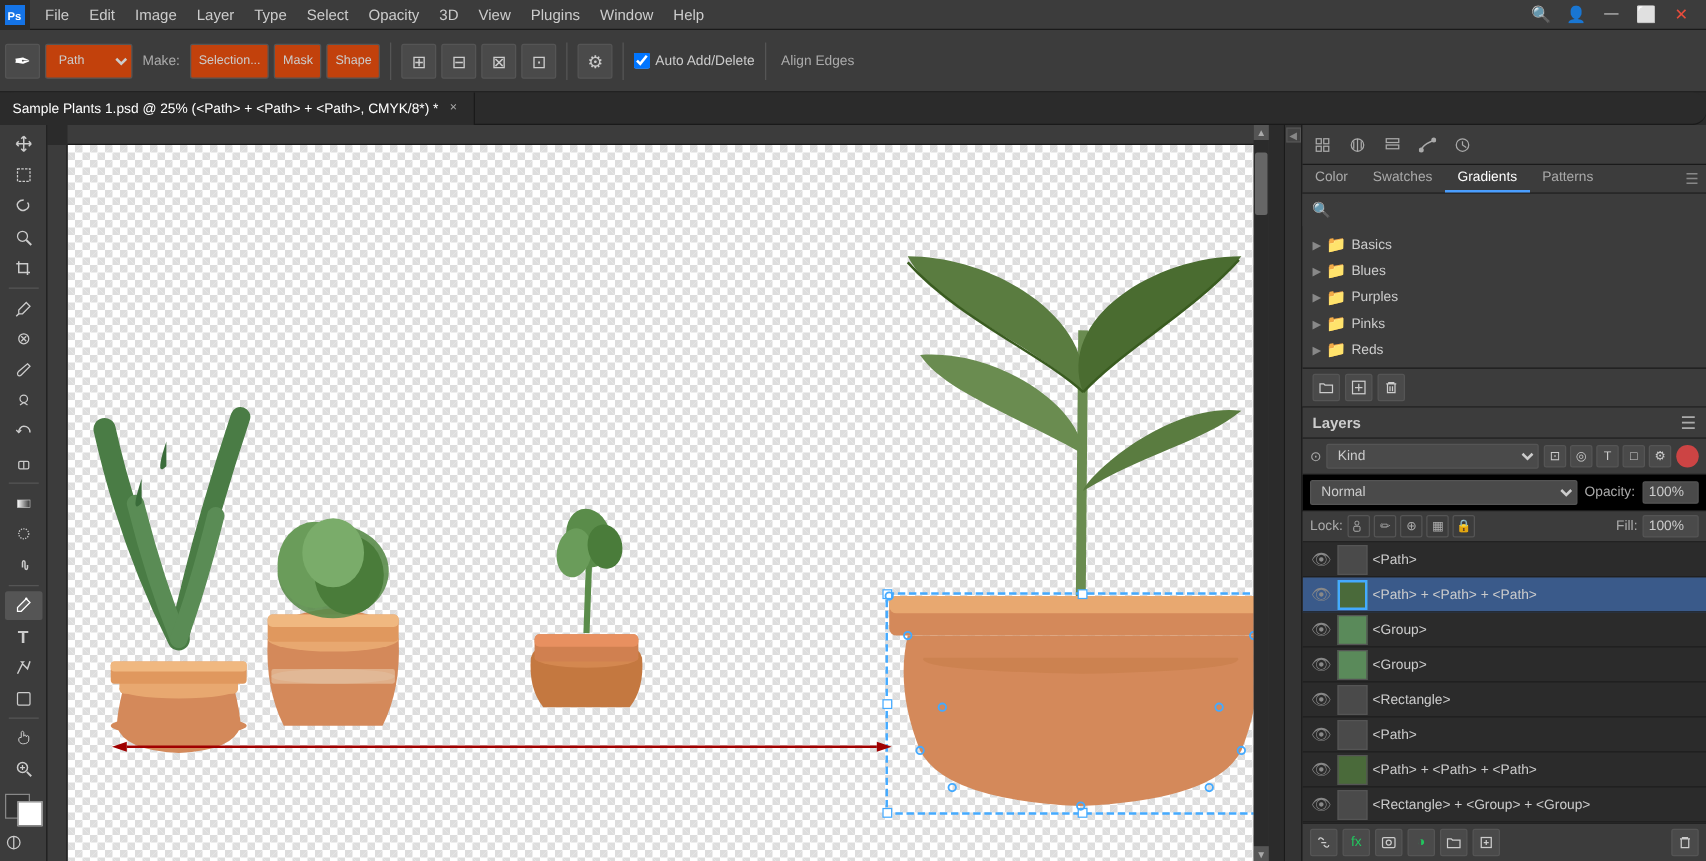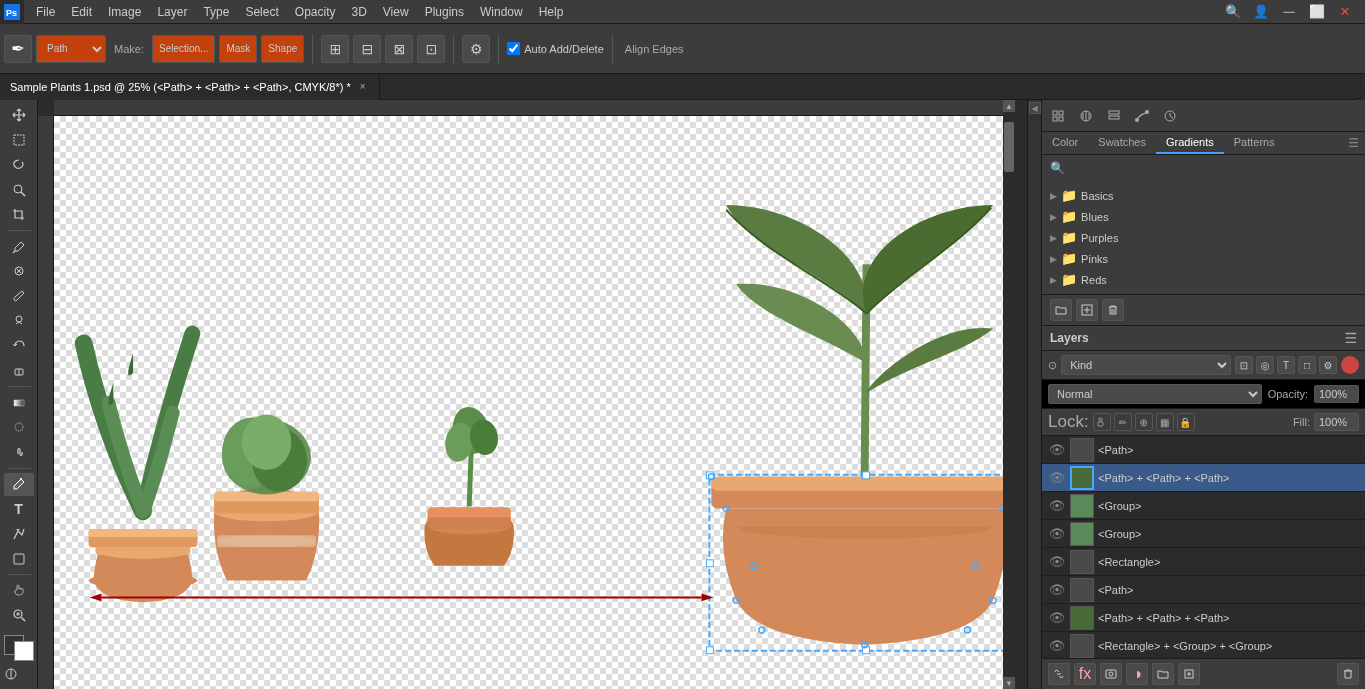--- a/index.html
+++ b/index.html
@@ -86,35 +86,35 @@
     .filter-icons { display: flex; gap: 3px; }
     .filter-icon { width: 18px; height: 18px; background: #4a4a4a; border: 1px solid #555; border-radius: 2px; color: #ccc; cursor: pointer; display: flex; align-items: center; justify-content: center; font-size: 10px; }
     .filter-toggle { width: 18px; height: 18px; border-radius: 50%; background: #c44; border: none; cursor: pointer; }
 
     .blend-row { display: flex; align-items: center; padding: 4px 6px; gap: 6px; background: #000000; border-bottom: 1px solid #1a1a1a; }
     .blend-select { flex: 1; background: #4a4a4a; border: 1px solid #555; border-radius: 2px; padding: 2px 4px; color: #ccc; font-size: 11px; }
     .opacity-label { color: #aaa; font-size: 11px; }
     .opacity-input { width: 45px; background: #4a4a4a; border: 1px solid #555; border-radius: 2px; padding: 2px 4px; color: #ccc; font-size: 11px; }
 
     .lock-row { display: flex; align-items: center; padding: 3px 6px; gap: 4px; background: #3c3c3c; border-bottom: 1px solid #1a1a1a; }
-    .lock-label { color: #aaa; font-size: 17px; }
+    .lock-label { color: #aaa; font-size: 11px; }
     .lock-icons { display: flex; gap: 3px; flex: 1; }
     .lock-icon { width: 18px; height: 18px; background: transparent; border: 1px solid #555; border-radius: 2px; color: #aaa; cursor: pointer; display: flex; align-items: center; justify-content: center; font-size: 10px; }
     .fill-label { color: #aaa; font-size: 11px; }
     .fill-input { width: 45px; background: #4a4a4a; border: 1px solid #555; border-radius: 2px; padding: 2px 4px; color: #ccc; font-size: 11px; }
 
     .layers-list { flex: 1; overflow-y: auto; background: #2b2b2b; }
     .layer-row { display: flex; align-items: center; padding: 3px 6px; gap: 4px; border-bottom: 1px solid #1e1e1e; cursor: pointer; height: 28px; }
     .layer-row.active { background: #3a5a8a; }
     .layer-vis { width: 18px; height: 18px; cursor: pointer; display: flex; align-items: center; justify-content: center; color: #888; font-size: 13px; }
     .layer-thumb { width: 24px; height: 24px; background: #4a4a4a; border: 1px solid #555; flex-shrink: 0; }
     .layer-name { flex: 1; font-size: 11px; color: #ccc; white-space: nowrap; overflow: hidden; text-overflow: ellipsis; }
 
     .layers-bottom { display: flex; align-items: center; padding: 4px 6px; gap: 4px; background: #3c3c3c; border-top: 1px solid #1a1a1a; }
-    .layer-btn { width: 22px; height: 22px; background: #4a4a4a; border: 1px solid #555; border-radius: 2px; color: #fca5a5; cursor: pointer; display: flex; align-items: center; justify-content: center; font-size: 16px; }
+    .layer-btn { width: 22px; height: 22px; background: #4a4a4a; border: 1px solid #555; border-radius: 2px; color: #22c55e; cursor: pointer; display: flex; align-items: center; justify-content: center; font-size: 11px; }
     .layer-btn.delete { background: #4a4a4a; }
 
     
     #right-edge { width: 14px; background: #333; border-left: 1px solid #1a1a1a; display: flex; flex-direction: column; align-items: center; padding: 2px 0; gap: 2px; }
     .edge-btn { width: 12px; height: 12px; background: #444; border: 1px solid #555; cursor: pointer; color: #888; display: flex; align-items: center; justify-content: center; font-size: 8px; }
 
     
     .checker-tile { background-color: #fff; background-image: 
       linear-gradient(45deg, #ddd 25%, transparent 25%),
       linear-gradient(-45deg, #ddd 25%, transparent 25%),

